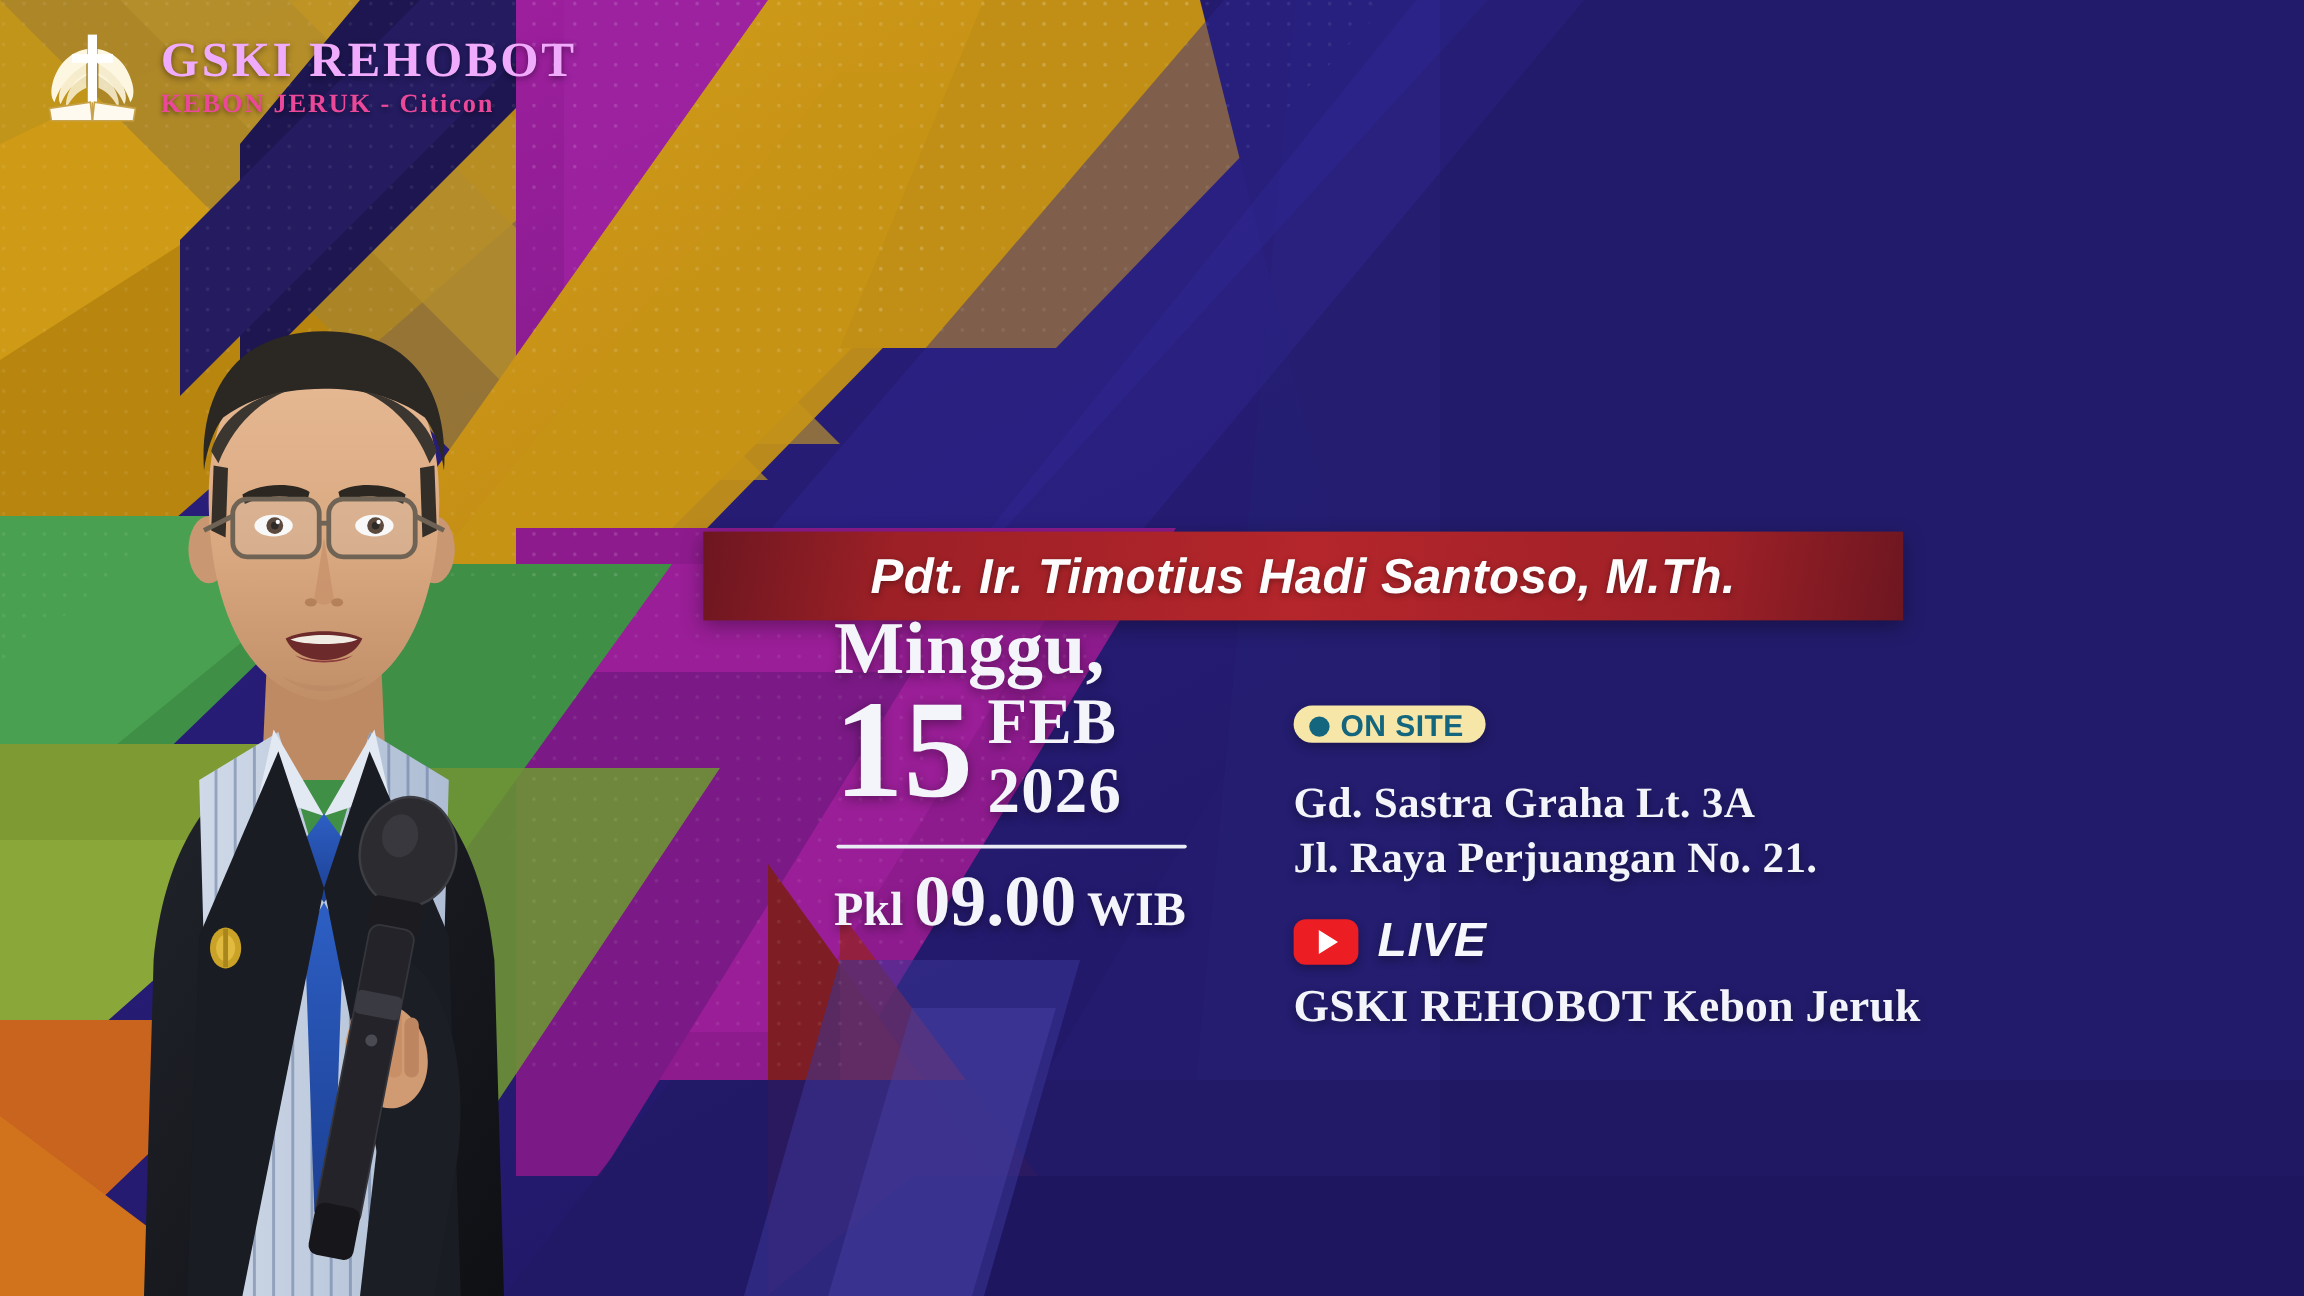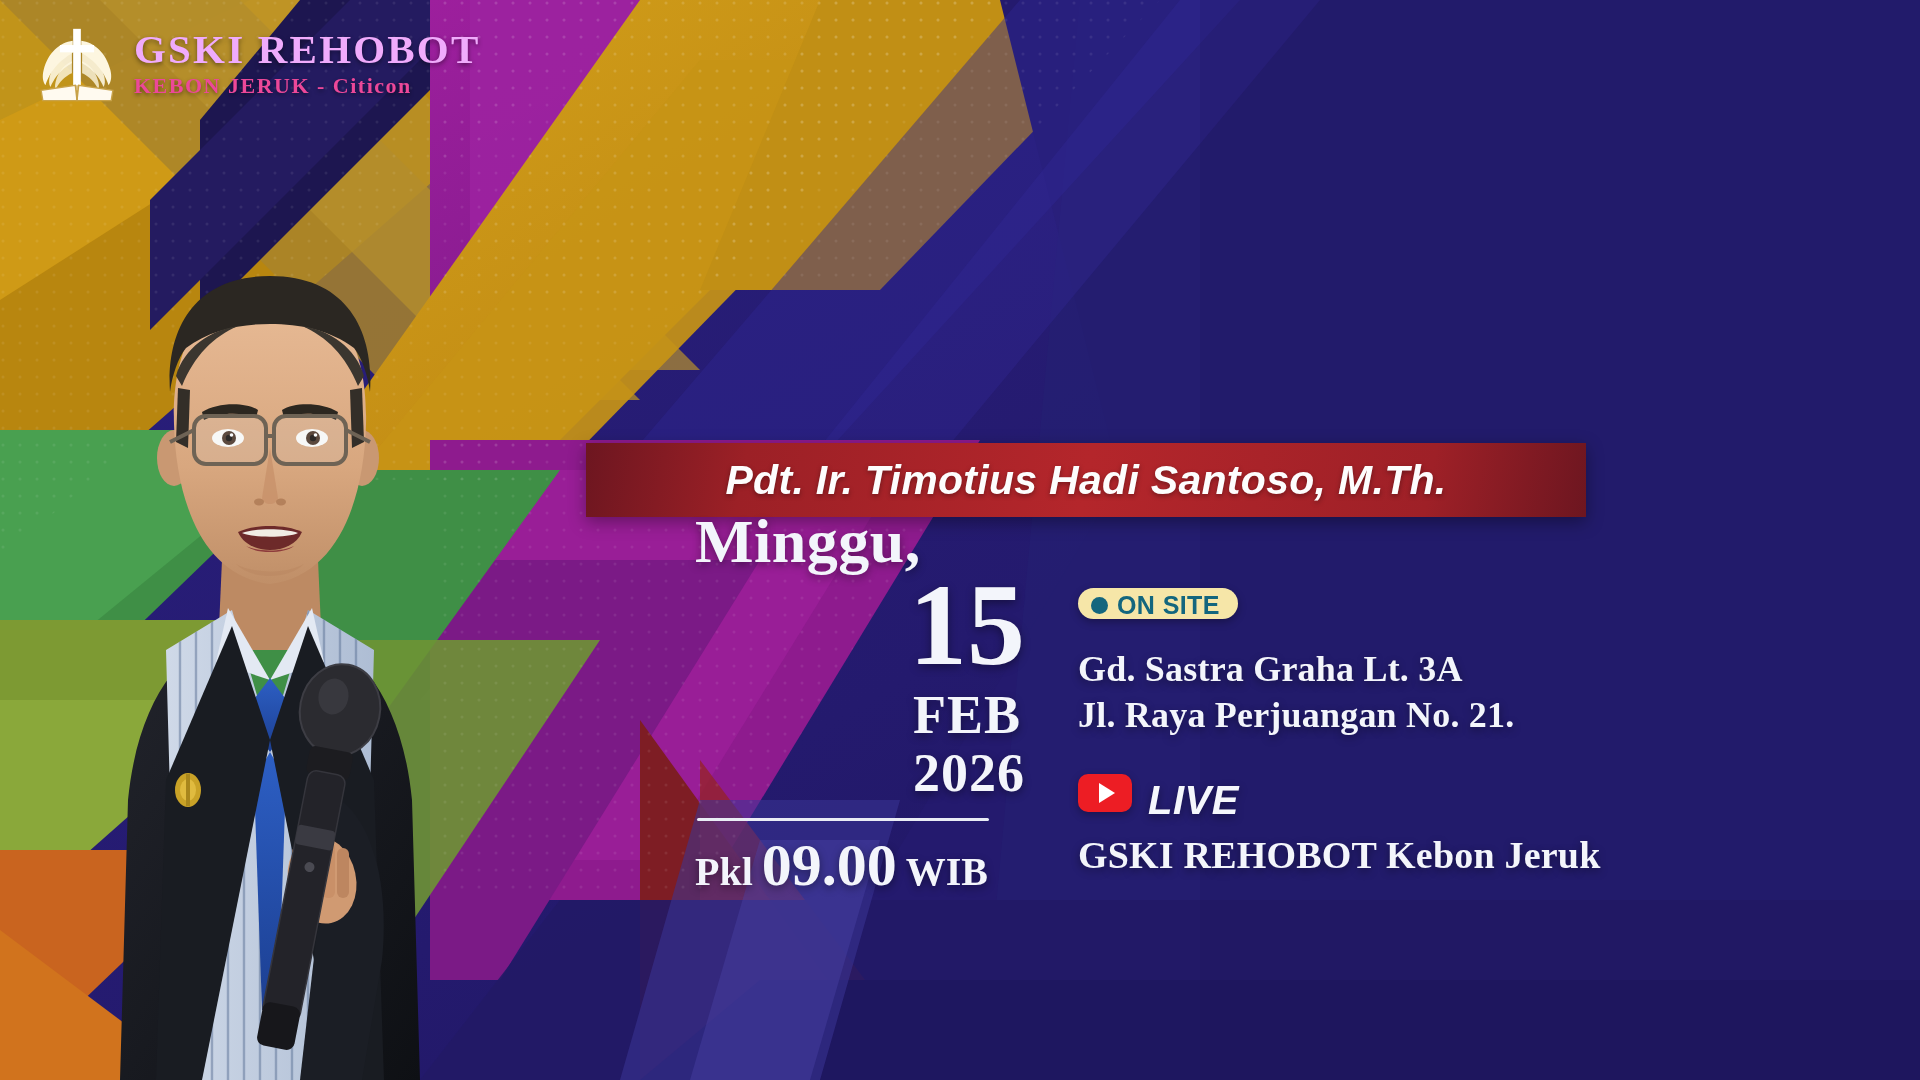--- a/index.html
+++ b/index.html
@@ -49,21 +49,21 @@
            display:flex;align-items:center;justify-content:center;
            box-shadow:0 5px 16px rgba(0,0,0,.35);}
   #speaker span{font-family:"Liberation Sans",sans-serif;font-weight:700;font-style:italic;
                 font-size:41px;color:#fdfdfd;letter-spacing:.3px;white-space:nowrap;
                 text-shadow:0 2px 5px rgba(0,0,0,.35);}
 
   
   #datebox{position:absolute;left:695px;top:510px;width:330px;z-index:33;color:#f3f5fb;}
   .d-day{font-family:"Liberation Serif",serif;font-weight:700;font-size:62px;
          letter-spacing:.5px;line-height:1;text-shadow:0 3px 9px rgba(0,0,0,.4);}
-  .d-mid{display:flex;align-items:flex-end;gap:12px;margin-top:2px;flex-direction:column;}
+  .d-mid{display:flex;gap:12px;margin-top:2px;}
   .d-num{font-family:"Liberation Serif",serif;font-weight:700;font-size:116px;line-height:.88;
          text-shadow:0 3px 10px rgba(0,0,0,.4);}
   .d-my{display:flex;flex-direction:column;line-height:1;padding-bottom:8px;}
   .d-mon{font-family:"Liberation Serif",serif;font-weight:700;font-size:54px;letter-spacing:1px;
          text-shadow:0 3px 9px rgba(0,0,0,.4);}
   .d-yr{font-family:"Liberation Serif",serif;font-weight:700;font-size:54px;letter-spacing:1px;
         margin-top:4px;text-shadow:0 3px 9px rgba(0,0,0,.4);}
   #d-rule{width:292px;height:3px;background:#e9ecf5;margin:10px 0 10px 2px;border-radius:2px;}
   .d-time{display:flex;align-items:baseline;gap:9px;}
   .tl-pkl{font-family:"Liberation Serif",serif;font-weight:700;font-size:40px;
@@ -87,21 +87,21 @@
   #v1{margin-top:28px;}
   #live-row{display:flex;align-items:center;gap:16px;margin-top:24px;}
   #yt{width:54px;height:38px;border-radius:10px;background:#ed1d24;flex:0 0 auto;
       display:flex;align-items:center;justify-content:center;
       box-shadow:0 3px 8px rgba(0,0,0,.3);}
   #yt .tri{width:0;height:0;border-left:16px solid #fff;
            border-top:10px solid transparent;border-bottom:10px solid transparent;
            margin-left:4px;}
   #live-txt{font-family:"Liberation Sans",sans-serif;font-weight:700;font-style:italic;
             font-size:40px;color:#f5f7fc;letter-spacing:.5px;
-            text-shadow:0 3px 8px rgba(0,0,0,.38);margin-top:16px;}
+            text-shadow:0 3px 8px rgba(0,0,0,.38);}
   #chan{font-family:"Liberation Serif",serif;font-weight:700;font-size:38px;
         margin-top:10px;white-space:nowrap;letter-spacing:.2px;
         text-shadow:0 3px 8px rgba(0,0,0,.38);}
 </style>
 </head>
 <body>
 
 <div id="poster">
 
   <div class="bg">

